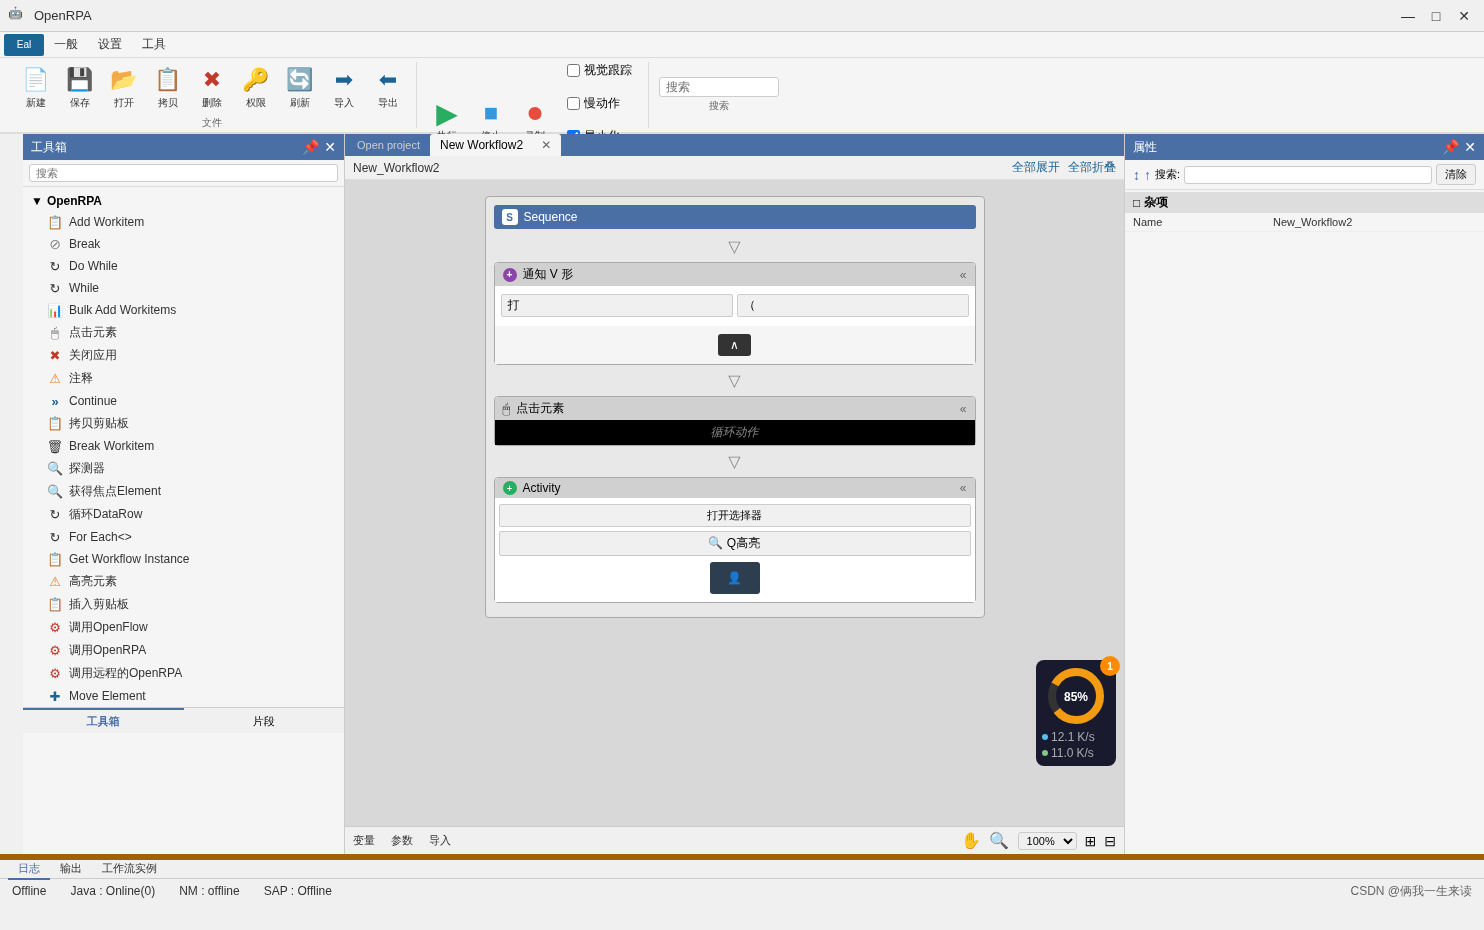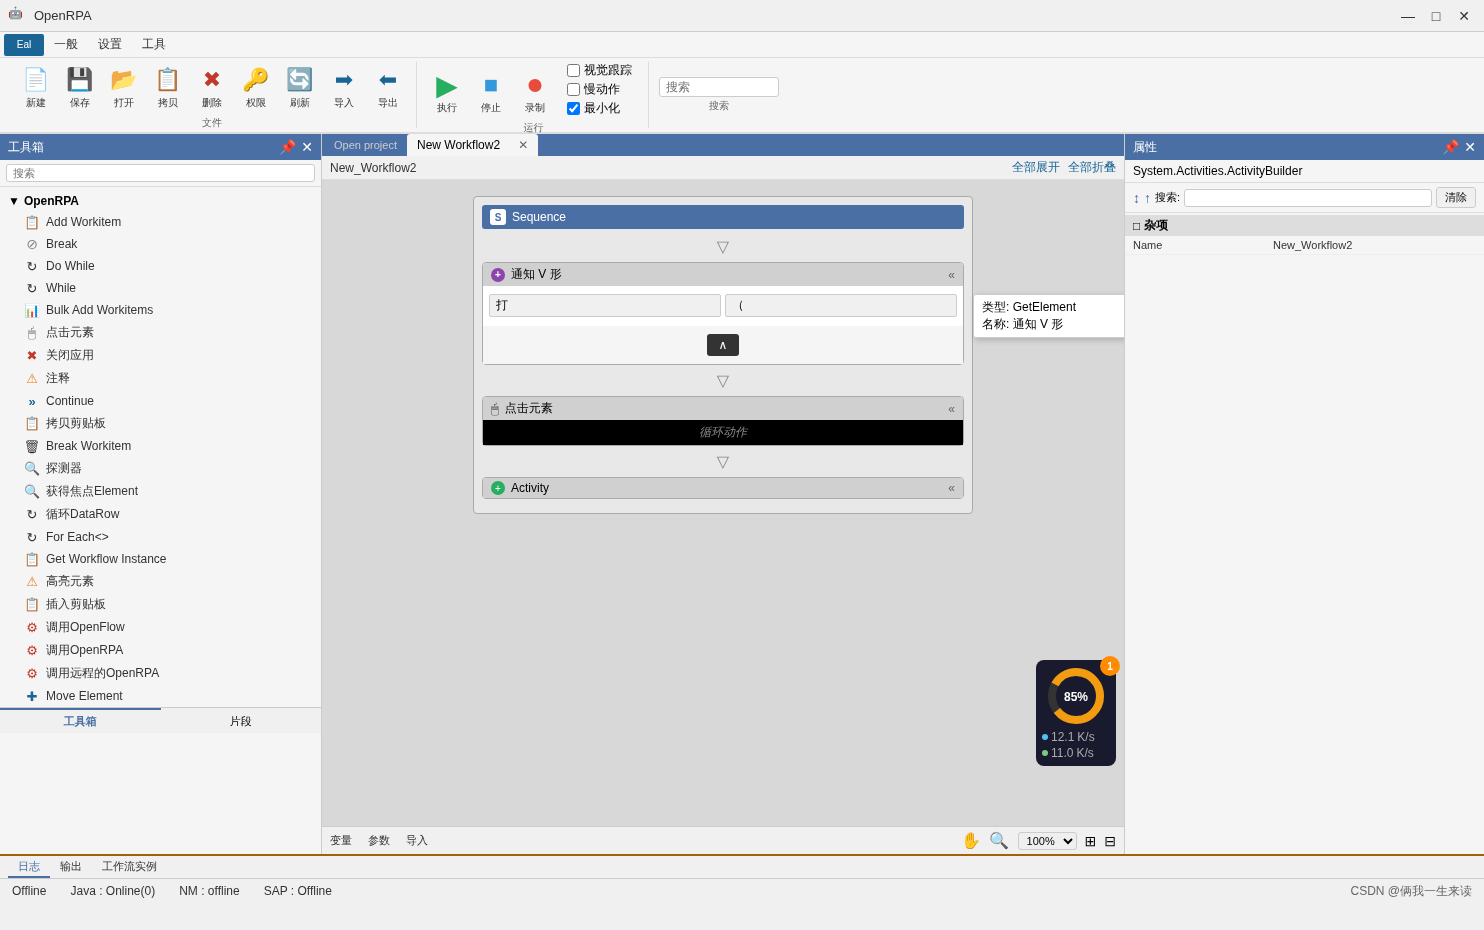--- a/index.html
+++ b/index.html
@@ -58,38 +58,39 @@
       align-items: center;
       cursor: pointer;
       padding: 2px 4px;
       border-radius: 3px;
       border: none;
       background: none;
       min-width: 40px;
     }
     .ribbon-icon { width: 32px; height: 32px; display: flex; align-items: center; justify-content: center; font-size: 20px; }
     .ribbon-btn-label { font-size: 10px; color: #333; text-align: center; }
-    .ribbon-checkboxes { display: flex; flex-direction: column; gap: 2px; padding: 0 8px; justify-content: flex-end; }
+    .ribbon-checkboxes { display: flex; flex-direction: column; gap: 16px; padding: 0 8px; justify-content: flex-end; }
     .ribbon-check-item { display: flex; align-items: center; gap: 4px; font-size: 11px; }
     .ribbon-search-input { width: 120px; padding: 2px 6px; border: 1px solid #ccc; border-radius: 3px; }
 
     
     .panel-row {
       display: flex;
       flex: 1;
       height: calc(930px - 32px - 26px - 76px - 28px - 24px);
     }
 
     
     .toolbox-panel {
       width: 322px;
       background: #f5f5f5;
       border-right: 1px solid #ccc;
       display: flex;
       flex-direction: column;
+      margin-left: 23px;
     }
     .panel-header {
       background: #4a6fa5;
       color: white;
       padding: 4px 8px;
       display: flex;
       align-items: center;
       justify-content: space-between;
       font-size: 12px;
       height: 26px;
@@ -287,21 +288,21 @@
       right: -4px;
     }
     .perf-network { display: flex; flex-direction: column; gap: 2px; width: 100%; }
     .perf-net-row { display: flex; align-items: center; gap: 3px; font-size: 9px; }
     .net-dot-up { width: 6px; height: 6px; background: #4fc3f7; border-radius: 50%; }
     .net-dot-down { width: 6px; height: 6px; background: #81c784; border-radius: 50%; }
 
     
     .bottom-tabs {
       background: #f0f0f0;
-      border-top: 2px solid #a16207;
+      border-top: 6px solid #a16207;
       display: flex;
       align-items: center;
       padding: 0 8px;
       height: 24px;
     }
     .bottom-tab { padding: 2px 10px; cursor: pointer; font-size: 11px; color: #333; border-bottom: 2px solid transparent; }
     .bottom-tab.active { border-bottom: 2px solid #4a6fa5; color: #4a6fa5; }
 
     
     .center-bottom {
@@ -628,24 +629,20 @@
           <div class="activity-body" style="padding:6px; position:relative;">
             <div class="activity-body-row">
               <div class="input-field" style="width:80px; display:inline-block;">
                 <span>打</span>
               </div>
               <div class="input-field" style="width:80px; display:inline-block;">
                 <span>（</span>
               </div>
             </div>
 
-            <div class="tooltip-box">
-              <div>类型: GetElement</div>
-              <div>名称: 通知 V 形</div>
-            </div>
           </div>
 
           <div style="display:flex; justify-content:center; background:#f5f5f5; padding:4px 0;">
             <button class="collapse-btn">
               <span>∧</span>
             </button>
           </div>
         </div>
 
         <div class="arrow-down">▽</div>
@@ -665,20 +662,31 @@
 
         <div class="arrow-down">▽</div>
 
         <div class="activity-block">
           <div class="activity-header">
             <div class="activity-header-left">
               <span class="green-circle">+</span>
               <span>Activity</span>
             </div>
             <span class="activity-collapse">«</span>
+          </div>
+          <div class="activity-body" style="padding:4px;">
+            <button class="btn-open-selector">打开选择器</button>
+            <button class="btn-open-selector">
+              <span>🔍</span>
+              <span>Q高亮</span>
+            </button>
+            
+            <div style="background:#2c3e50; height:32px; width:50px; margin:4px auto; border-radius:3px; display:flex; align-items:center; justify-content:center;">
+              <span style="color:white; font-size:12px;">👤</span>
+            </div>
           </div>
         </div>
       </div>
 
       <div class="perf-widget">
         <div class="perf-badge">1</div>
         <div class="perf-donut">
           <svg width="60" height="60" viewBox="0 0 60 60">
             <circle cx="30" cy="30" r="24" fill="none" stroke="#333" stroke-width="8"></circle>
             <circle cx="30" cy="30" r="24" fill="none" stroke="#f39c12" stroke-width="8" stroke-dasharray="128.8 27.6" stroke-dashoffset="32" transform="rotate(-90 30 30)"></circle>
@@ -721,23 +729,20 @@
   </div>
 
   <div class="properties-panel">
     <div class="prop-header">
       <span>属性</span>
       <div class="panel-header-icons">
         <span class="panel-header-icon">📌</span>
         <span class="panel-header-icon">✕</span>
       </div>
     </div>
-    <div style="padding:4px 8px; border-bottom:1px solid #ddd; font-size:11px;">
-      <span>System.Activities.ActivityBuilder</span>
-    </div>
     <div class="prop-search-row">
       <span style="font-size:14px; color:#4a6fa5;">↕</span>
       <span style="font-size:14px; color:#4a6fa5;">↑</span>
       <span style="font-size:11px;">搜索:</span>
       <input class="prop-search-input" type="text" style="">
       <button class="prop-clear-btn">清除</button>
     </div>
     <div class="prop-section">
       <div class="prop-section-header">
         <span>□</span>

